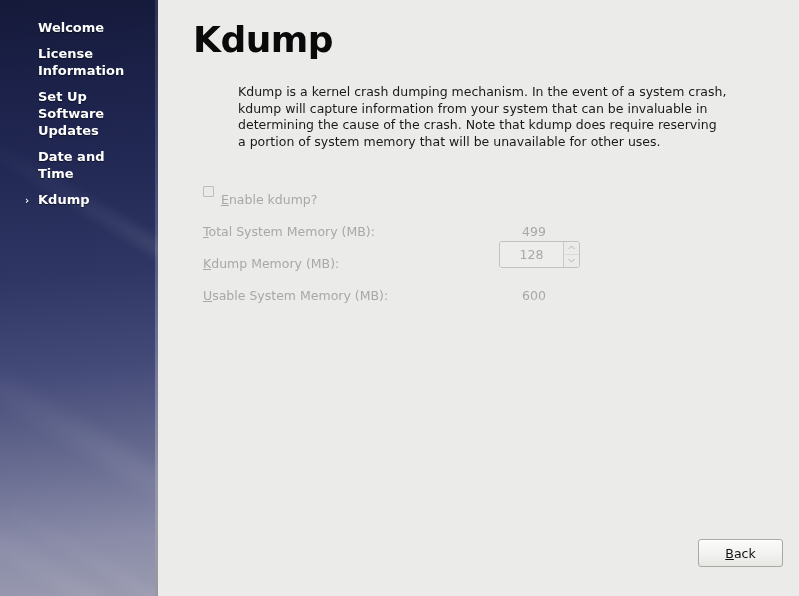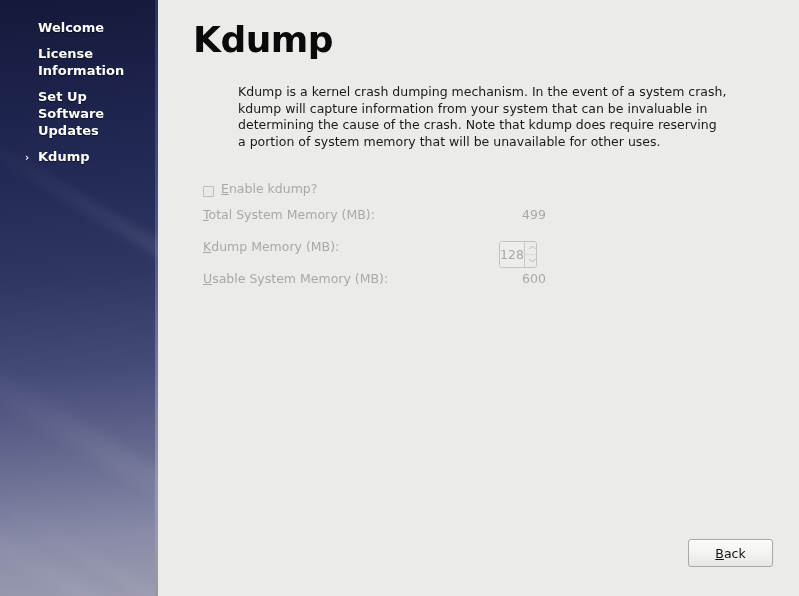--- a/index.html
+++ b/index.html
@@ -131,21 +131,21 @@
   #form {
     position: absolute;
     left: 45px;
     top: 181px;
     width: 510px;
   }
   .form-row {
     position: relative;
     height: 32px;
     display: flex;
-    align-items: flex-start;
+    align-items: flex-end;
   }
   .form-row .lbl {
     font-size: 12.5px;
     color: #a8a8a6;
     flex: 0 0 auto;
   }
   .mn { text-decoration: underline; }
 
   .checkbox-row { height: 26px; padding-left: 18px; }
   .checkbox-box {
@@ -168,21 +168,21 @@
   }
 
   
   .spin-wrap {
     position: absolute;
     left: 296px;
     top: 2px;
     display: flex;
     align-items: stretch;
     height: 27px;
-    width: 38px;
+    width: 81px;
     border: 1px solid #c2c2bf;
     border-radius: 3px;
     background: #ededeb;
     overflow: hidden;
   }
   .spin-field {
     flex: 1 1 auto;
     font-size: 12.5px;
     color: #a9a9a7;
     display: flex;
@@ -209,21 +209,21 @@
   }
   .spin-btn.up { border-bottom: 1px solid #dcdcd9; }
   .spin-btn svg { display: block; }
 
   
   #footer {
     position: absolute;
     left: 0; right: 0;
     bottom: 27px;
     height: 30px;
-    padding-right: 26px;
+    padding-right: 16px;
     display: flex;
     justify-content: flex-end;
     gap: 3px;
   }
   .btn {
     width: 85px;
     height: 28px;
     font-size: 12.5px;
     color: #111;
     border: 1px solid #a8a8a5;
@@ -257,20 +257,24 @@
         <span class="arrow"></span>
         <span>Welcome</span>
       </li>
       <li class="nav-item">
         <span class="arrow"></span>
         <span>License Information</span>
       </li>
       <li class="nav-item">
         <span class="arrow"></span>
         <span>Set Up Software Updates</span>
+      </li>
+      <li class="nav-item">
+        <span class="arrow"></span>
+        <span>Date and Time</span>
       </li>
       <li class="nav-item">
         <span class="arrow">›</span>
         <span>Kdump</span>
       </li>
     </ul>
 
     <div id="sidebar-edge"></div>
   </div>
 

